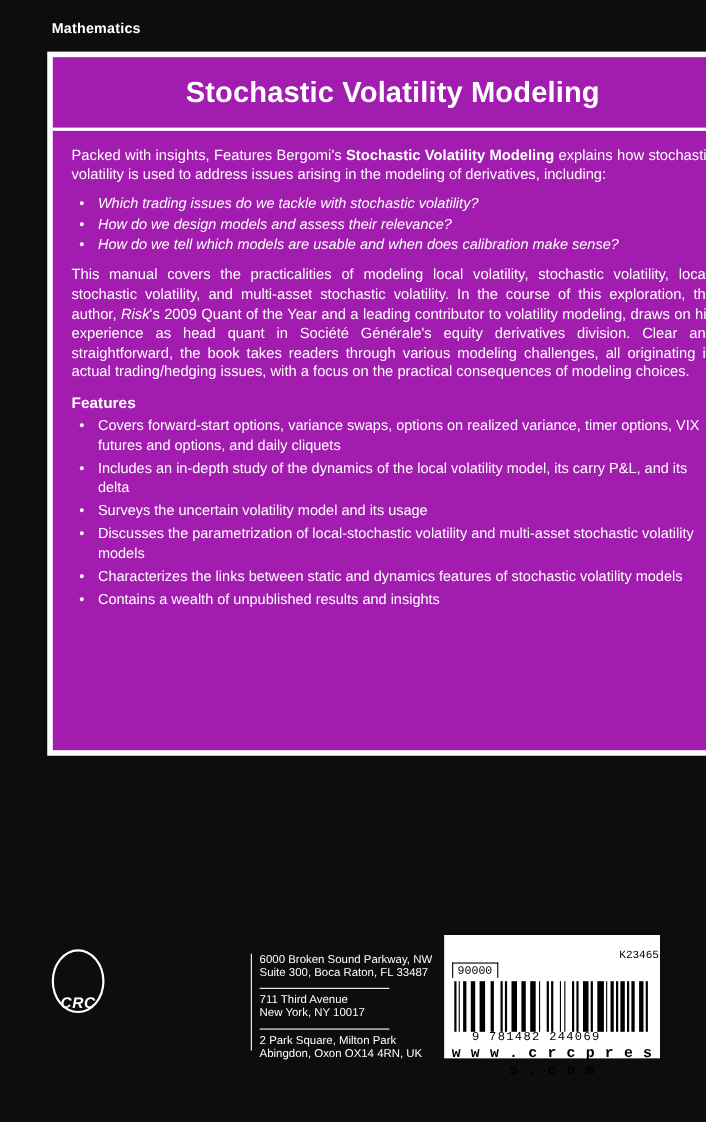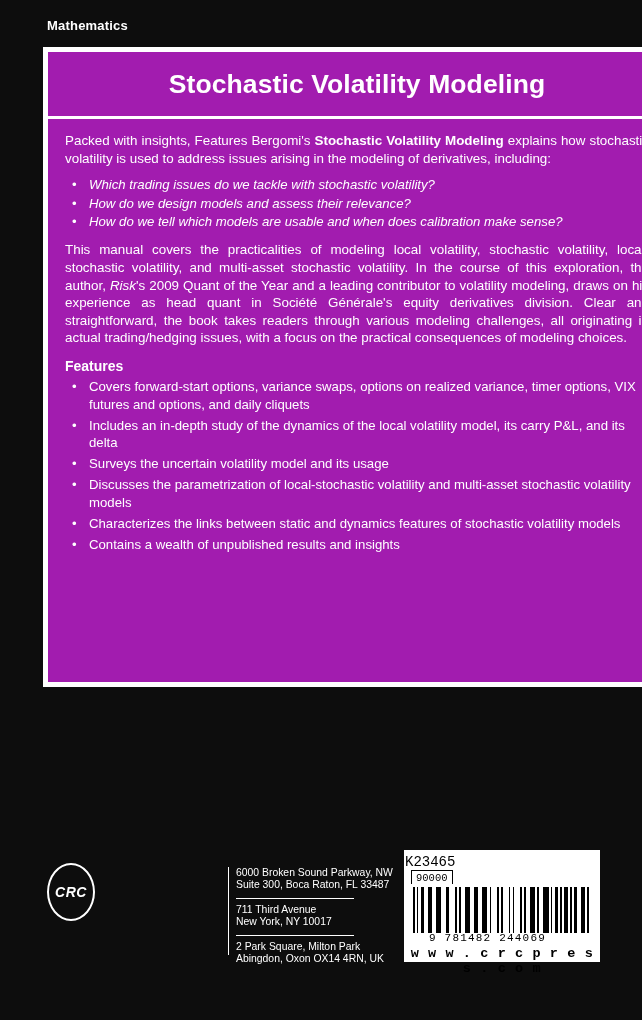--- a/index.html
+++ b/index.html
@@ -138,21 +138,21 @@
     display: flex;
     align-items: flex-start;
   }
 
   .crc-oval {
     width: 48px;
     height: 58px;
     border: 2.5px solid #ffffff;
     border-radius: 50%;
     display: flex;
-    align-items: center;
+    align-items: flex-end;
     justify-content: center;
     margin-right: 9px;
   }
 
   .crc-oval span {
     color: #ffffff;
     font-size: 14px;
     font-weight: bold;
     font-style: italic;
     letter-spacing: 0.5px;
@@ -213,25 +213,25 @@
     position: absolute;
     left: 404px;
     top: 0px;
     width: 196px;
     height: 112px;
     background: #ffffff;
     border: 1px solid #ffffff;
   }
 
   .k-num {
-    text-align: left;
-    font-size: 14px;
-    color: #000;
-    font-family: "Liberation Mono", monospace;
-    margin-top: 3px;
+    text-align: right;
+    font-size: 10px;
+    color: #000;
+    font-family: "Liberation Mono", monospace;
+    margin-top: 13px;
   }
 
   .isbn-row {
     display: flex;
     justify-content: space-between;
     align-items: flex-start;
     padding: 1px 5px 0 6px;
   }
 
   .isbn-text {

